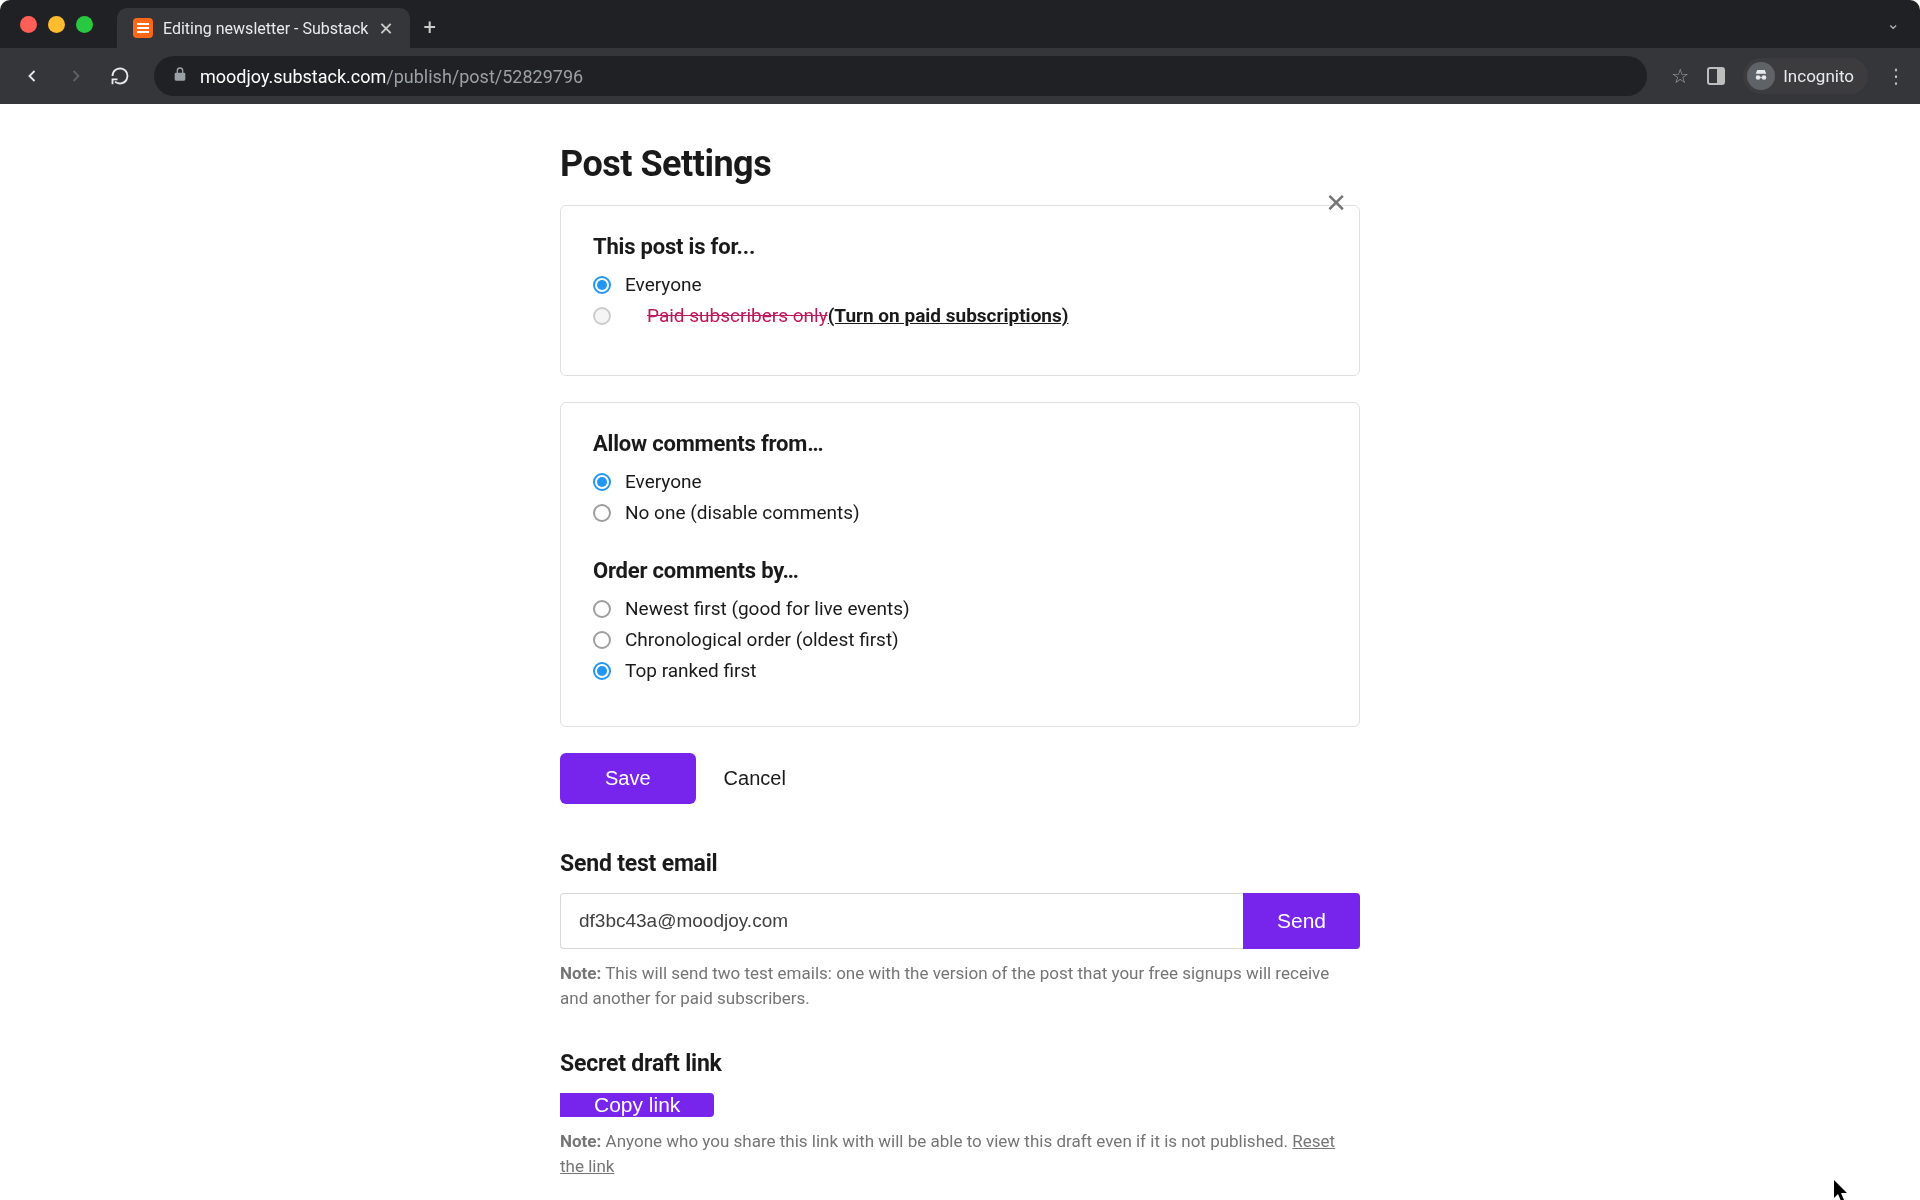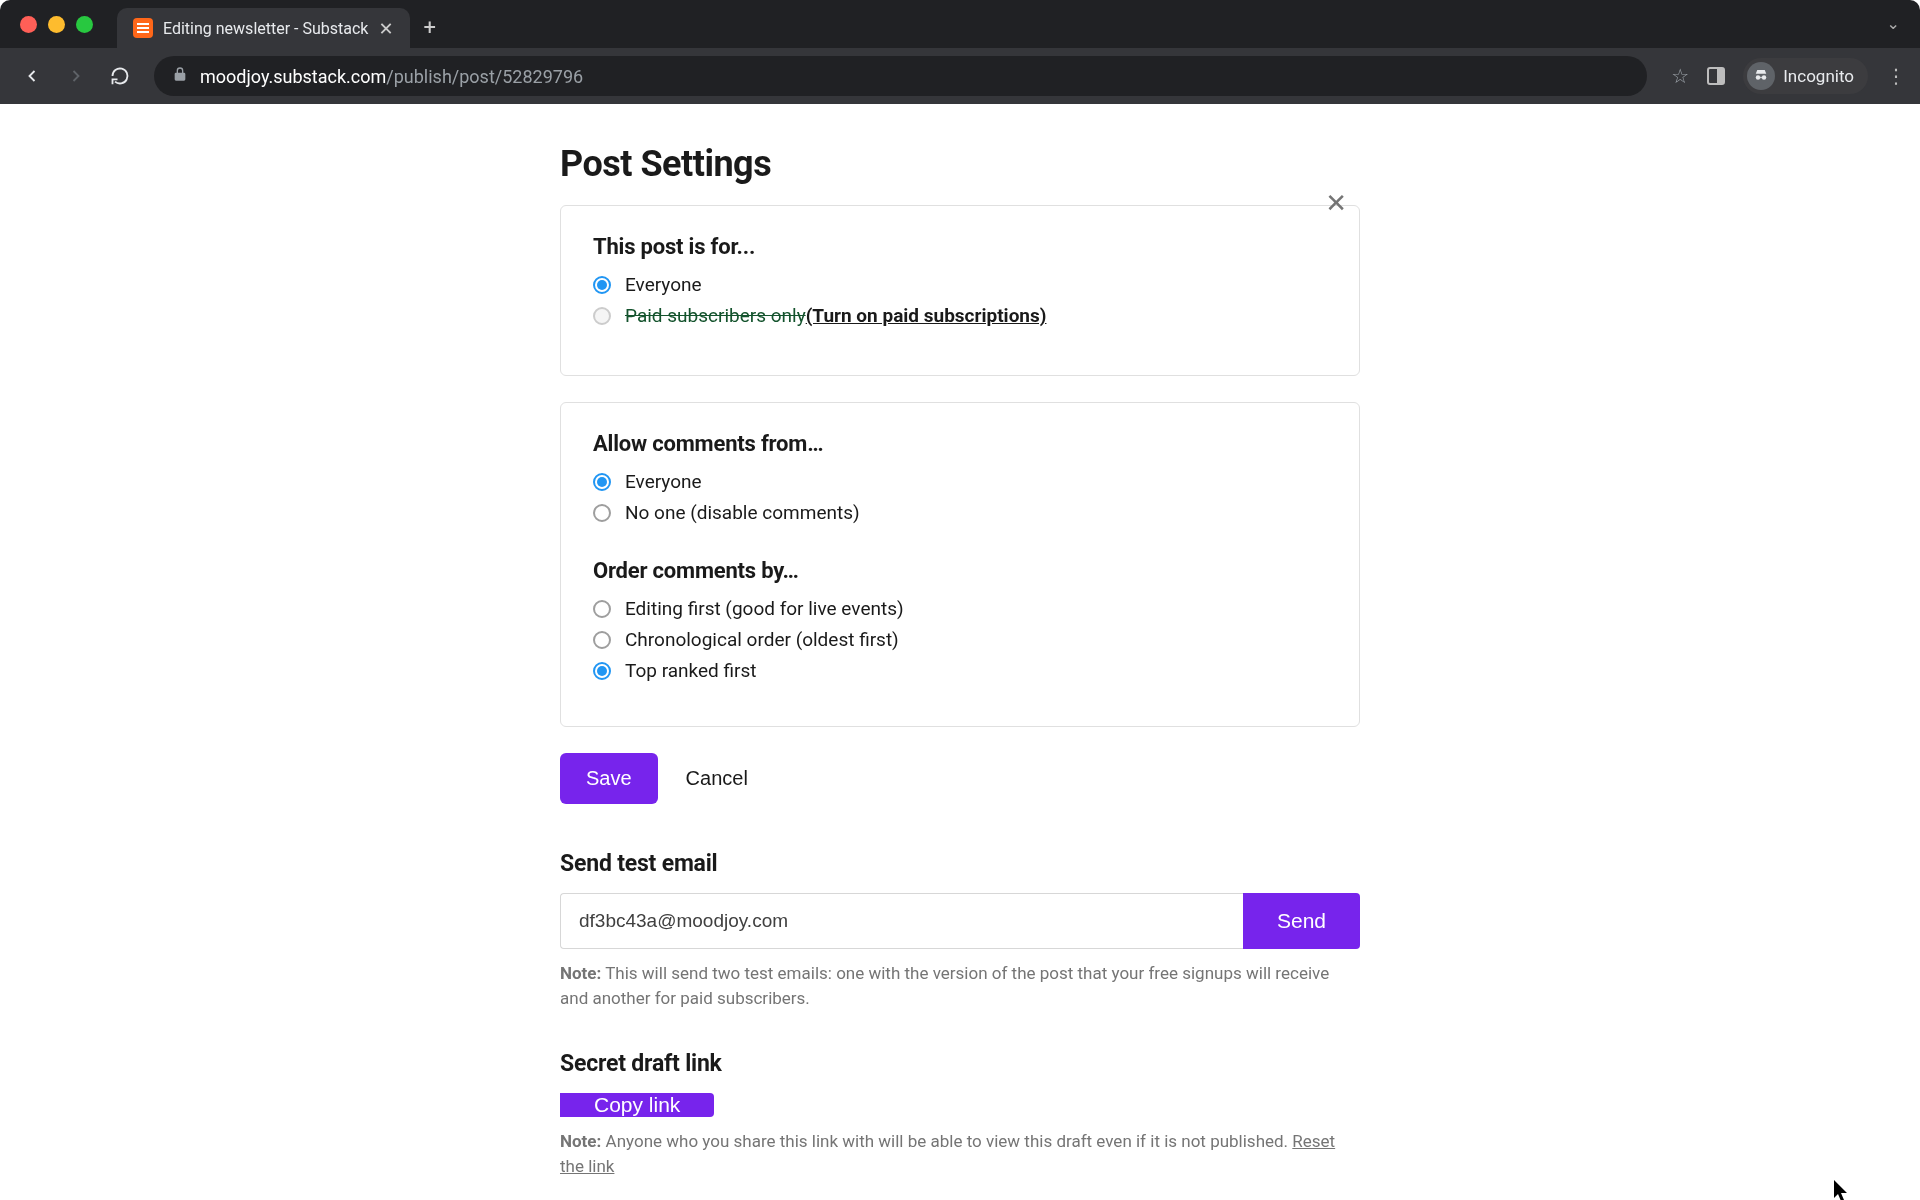--- a/index.html
+++ b/index.html
@@ -137,30 +137,30 @@
     width:18px;height:18px;border-radius:50%;
     border:2px solid #9e9e9e;
     position:relative; flex-shrink:0;
     background:#fff;
   }
   .radio.checked{ border-color:#2196f3; }
   .radio.checked::after{
     content:'';position:absolute;top:2px;left:2px;width:10px;height:10px;border-radius:50%;background:#2196f3;
   }
   .radio.disabled{ border-color:#ccc; background:#f5f5f5;}
-  .strike{ text-decoration:line-through; color:#14532d; }
+  .strike{ text-decoration:line-through; color:#be185d;margin-left:22px; }
   .link-parens{ color:#1a1a1a; font-weight:700; text-decoration:underline; }
   .mt-block{ margin-top:34px; }
 
   .action-row{ display:flex; gap:24px; align-items:center; margin: 24px 0 46px;}
   .btn{
     border:none; cursor:pointer;
     font-size:20px; font-weight:500;
     border-radius:6px;
-    padding: 14px 26px;
+    padding: 14px 45px;
   }
   .btn-purple{ background:#7724ec;color:#fff;}
   .btn-cancel{ background:transparent; color:#1a1a1a; padding:14px 4px; }
 
   .subsection-heading{
     font-size:23px; font-weight:700; margin-bottom:16px;letter-spacing:-0.2px;
   }
   .input-row{
     display:flex; width:100%;
   }
@@ -309,21 +309,21 @@
       <span>Everyone</span>
     </div>
     <div class="radio-row">
       <span class="radio"></span>
       <span>No one (disable comments)</span>
     </div>
 
     <div class="section-heading mt-block">Order comments by…</div>
     <div class="radio-row">
       <span class="radio"></span>
-      <span>Editing first (good for live events)</span>
+      <span>Newest first (good for live events)</span>
     </div>
     <div class="radio-row">
       <span class="radio"></span>
       <span>Chronological order (oldest first)</span>
     </div>
     <div class="radio-row">
       <span class="radio checked"></span>
       <span>Top ranked first</span>
     </div>
   </div>

